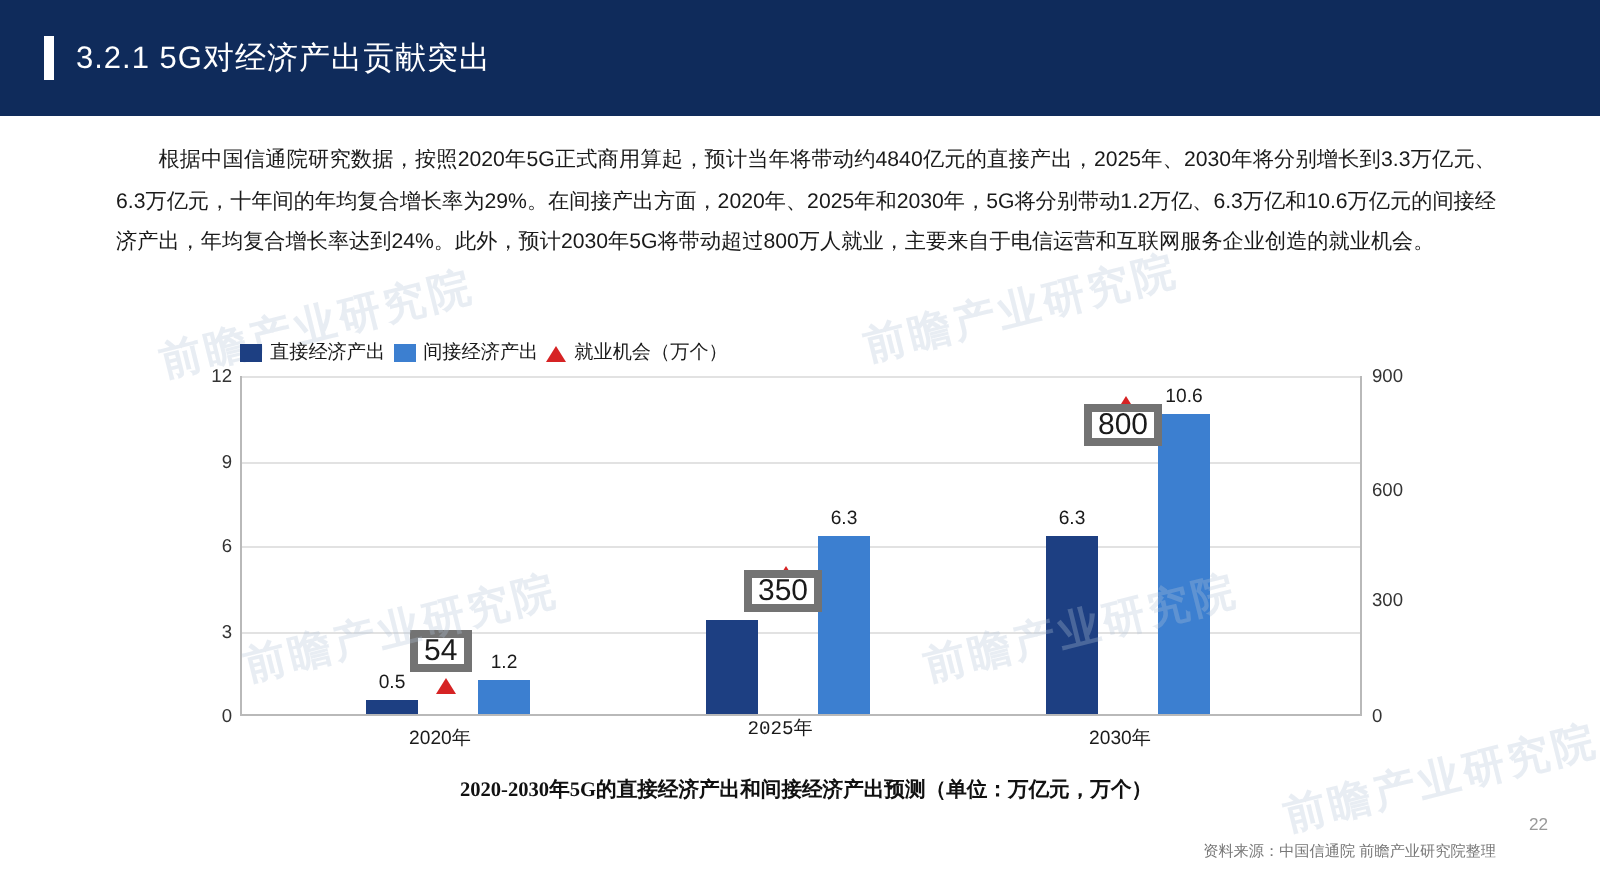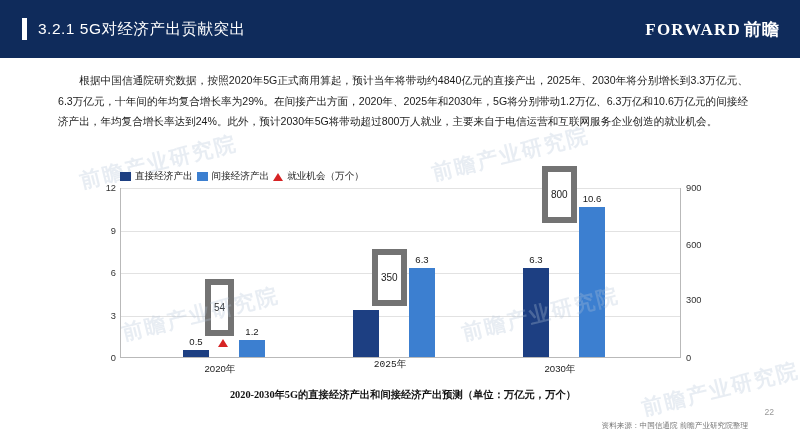--- a/index.html
+++ b/index.html
@@ -148,25 +148,25 @@
   }
   .marker {
     position: absolute;
     width: 0; height: 0;
     border-left: 5px solid transparent;
     border-right: 5px solid transparent;
     border-bottom: 8px solid #d62324;
   }
   .marker-box {
     position: absolute;
-    border: 6px solid #737373;
+    border: 4px solid #737373;
     background: #ffffff;
     color: #1a1a1a;
-    font-size: 10px;
-    padding: 16px 3px;
+    font-size: 15px;
+    padding: 0 3px;
     line-height: 13px;
     white-space: nowrap;
   }
   .xtick {
     position: absolute;
     font-size: 9.6px;
     color: #1a1a1a;
     text-align: center;
     white-space: nowrap;
   }
@@ -211,24 +211,20 @@
     white-space: nowrap;
     user-select: none;
   }
 </style>
 </head>
 <body>
 
 <div class="header">
   <div class="header-accent"></div>
   <div class="header-title">3.2.1  5G对经济产出贡献突出</div>
-  <div class="brand">
-    <span class="brand-en">FORWARD</span>
-    <span class="brand-cn">前瞻</span>
-  </div>
 </div>
 
 <div class="para">根据中国信通院研究数据，按照2020年5G正式商用算起，预计当年将带动约4840亿元的直接产出，2025年、2030年将分别增长到3.3万亿元、6.3万亿元，十年间的年均复合增长率为29%。在间接产出方面，2020年、2025年和2030年，5G将分别带动1.2万亿、6.3万亿和10.6万亿元的间接经济产出，年均复合增长率达到24%。此外，预计2030年5G将带动超过800万人就业，主要来自于电信运营和互联网服务企业创造的就业机会。</div>
 
 <div class="chart-wrap">
 
   <div class="legend">
     <div class="legend-item">
       <span class="legend-swatch" style="background:#1d3f82"></span>
       <span>直接经济产出</span>

